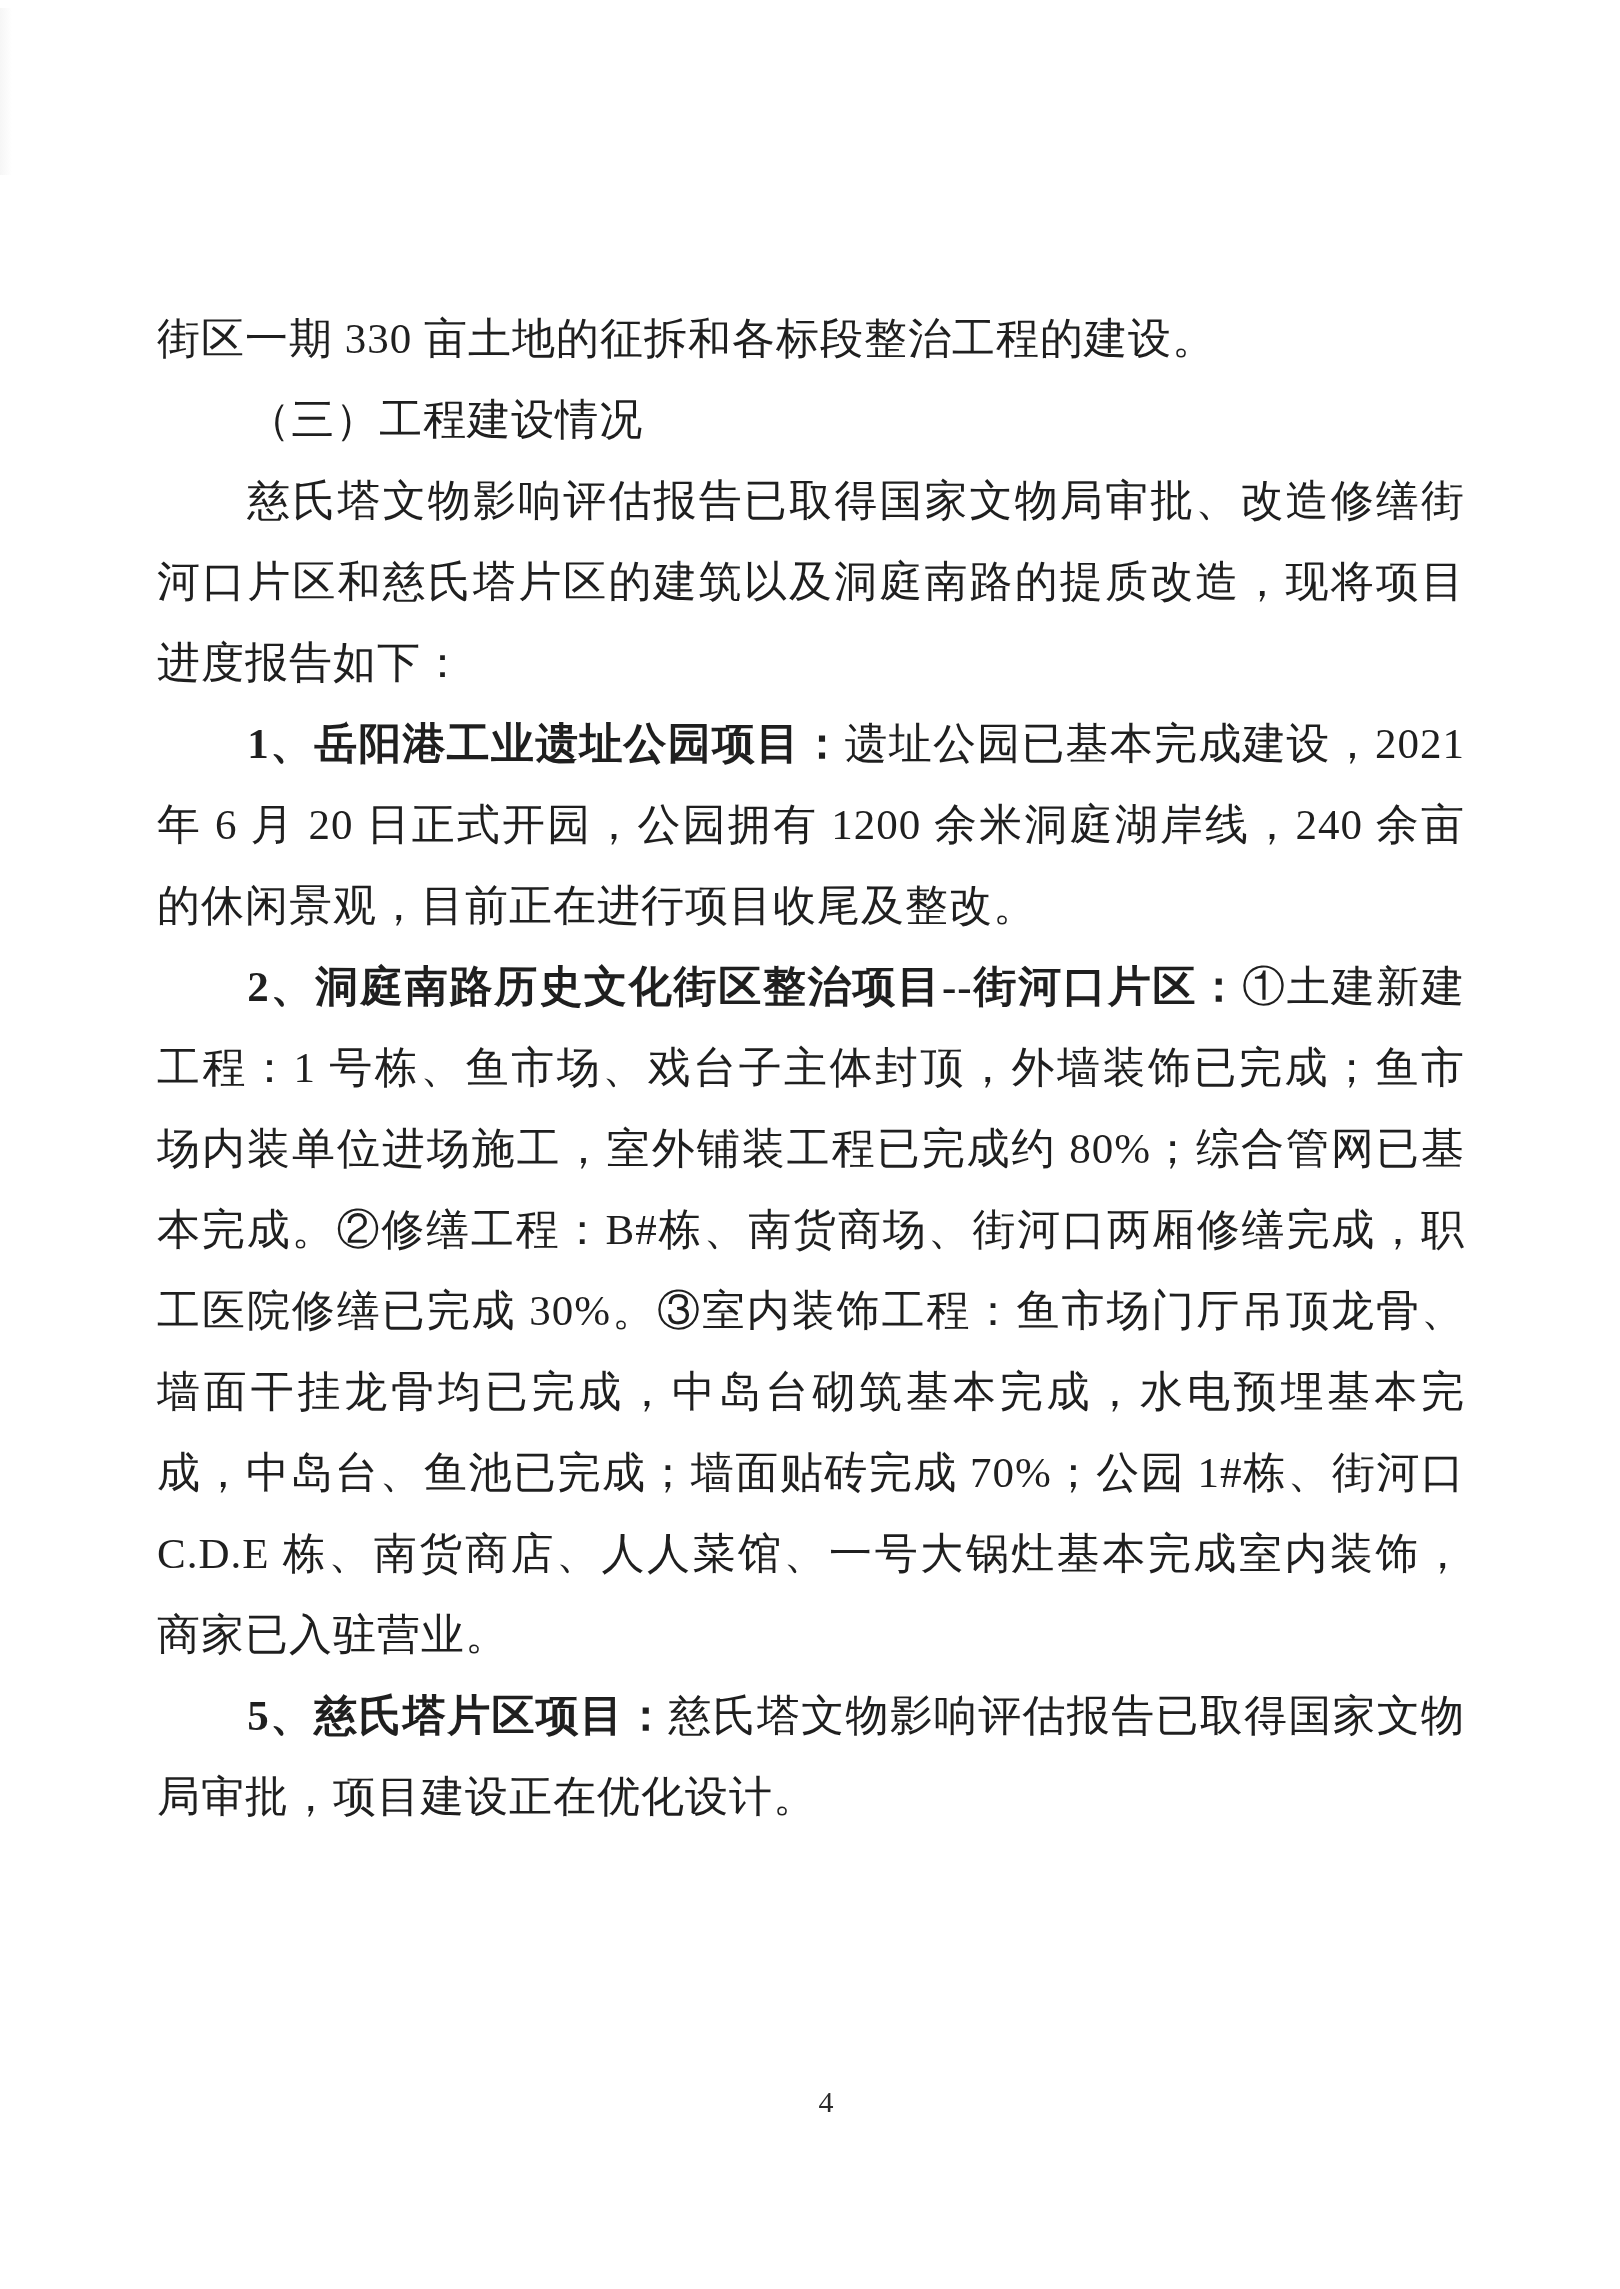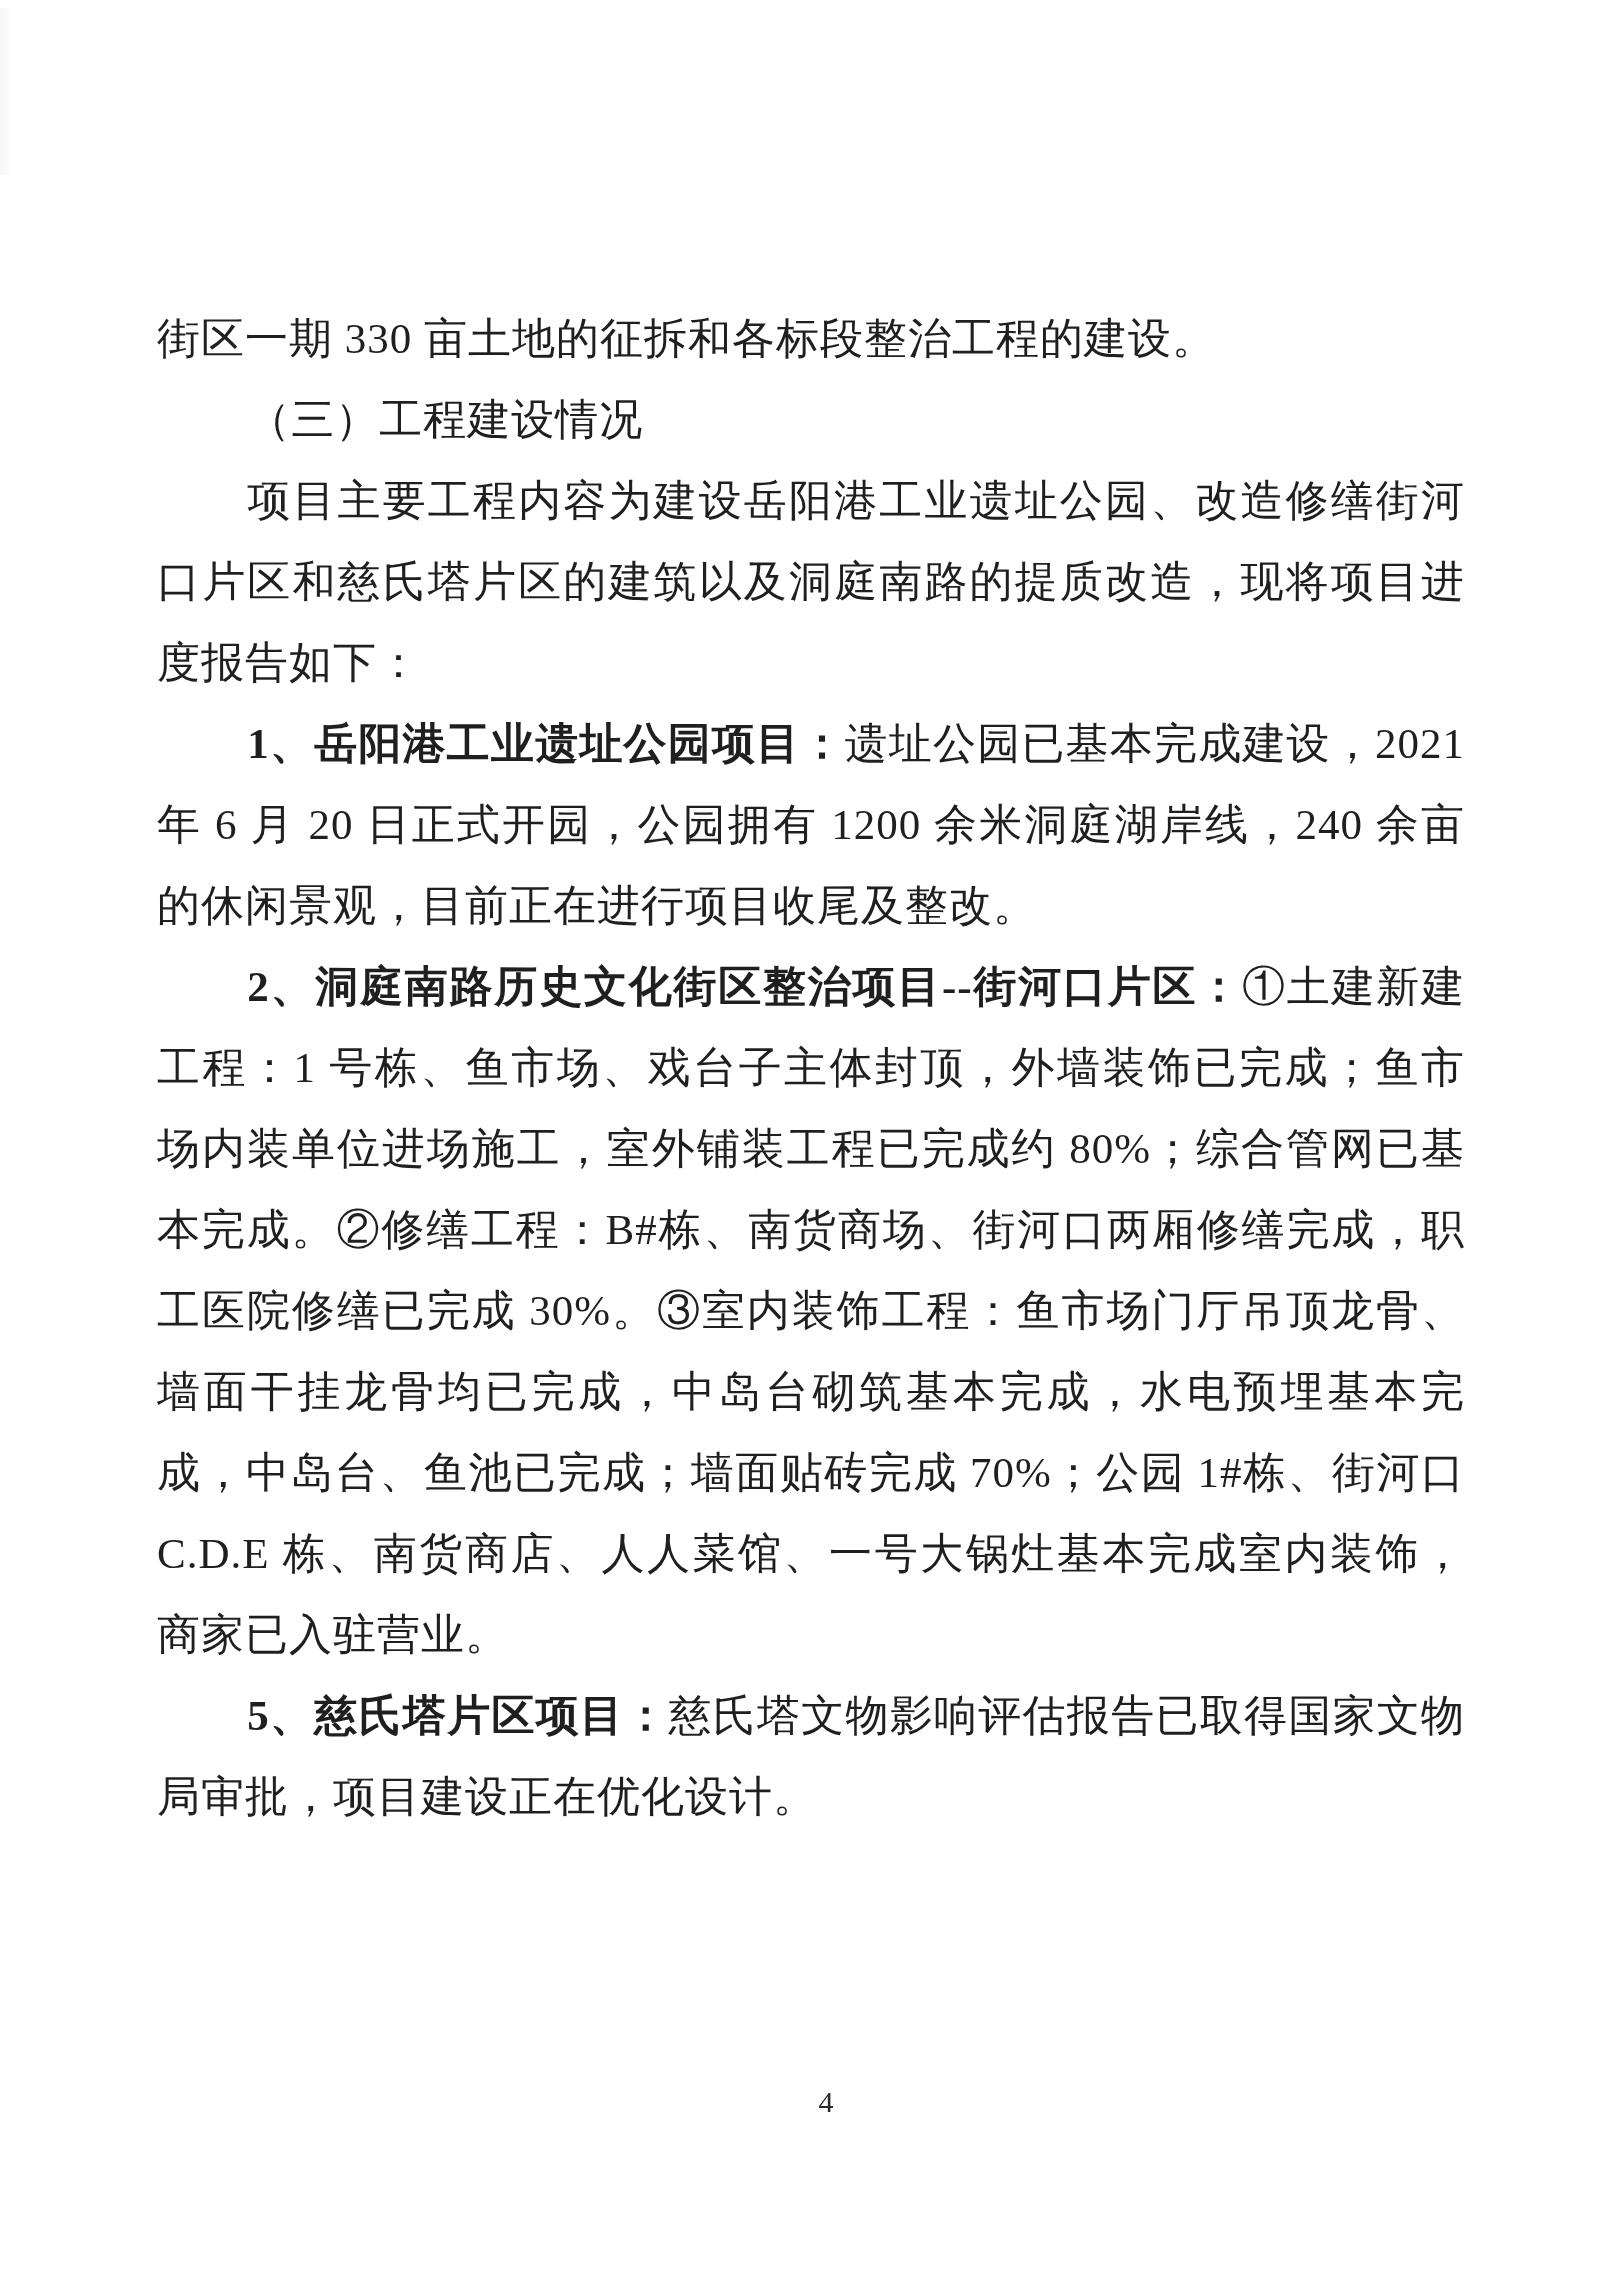--- a/index.html
+++ b/index.html
@@ -64,21 +64,21 @@
 <body>
 
 <div class="scan-edge"></div>
 
 <div class="doc-body">
 
   <p>街区一期 330 亩土地的征拆和各标段整治工程的建设。</p>
 
   <p class="section-heading">（三）工程建设情况</p>
 
-  <p class="para-indent">项目主要工程内容为建设岳阳港工业遗址公园、改造修缮街河口片区和慈氏塔片区的建筑以及洞庭南路的提质改造，现将项目进度报告如下：</p>
+  <p class="para-indent">慈氏塔文物影响评估报告已取得国家文物局审批、改造修缮街河口片区和慈氏塔片区的建筑以及洞庭南路的提质改造，现将项目进度报告如下：</p>
 
   <p class="para-indent"><span class="item-lead">1、岳阳港工业遗址公园项目：</span><span>遗址公园已基本完成建设，2021 年 6 月 20 日正式开园，公园拥有 1200 余米洞庭湖岸线，240 余亩的休闲景观，目前正在进行项目收尾及整改。</span></p>
 
 
   <p class="para-indent"><span class="item-lead">2、洞庭南路历史文化街区整治项目--街河口片区：</span><span>①土建新建工程：1 号栋、鱼市场、戏台子主体封顶，外墙装饰已完成；鱼市场内装单位进场施工，室外铺装工程已完成约 80%；综合管网已基本完成。②修缮工程：B#栋、南货商场、街河口两厢修缮完成，职工医院修缮已完成 30%。③室内装饰工程：鱼市场门厅吊顶龙骨、墙面干挂龙骨均已完成，中岛台砌筑基本完成，水电预埋基本完成，中岛台、鱼池已完成；墙面贴砖完成 70%；公园 1#栋、街河口 C.D.E 栋、南货商店、人人菜馆、一号大锅灶基本完成室内装饰，商家已入驻营业。</span></p>
 
   <p class="para-indent"><span class="item-lead">5、慈氏塔片区项目：</span><span>慈氏塔文物影响评估报告已取得国家文物局审批，项目建设正在优化设计。</span></p>
 
 </div>
 

